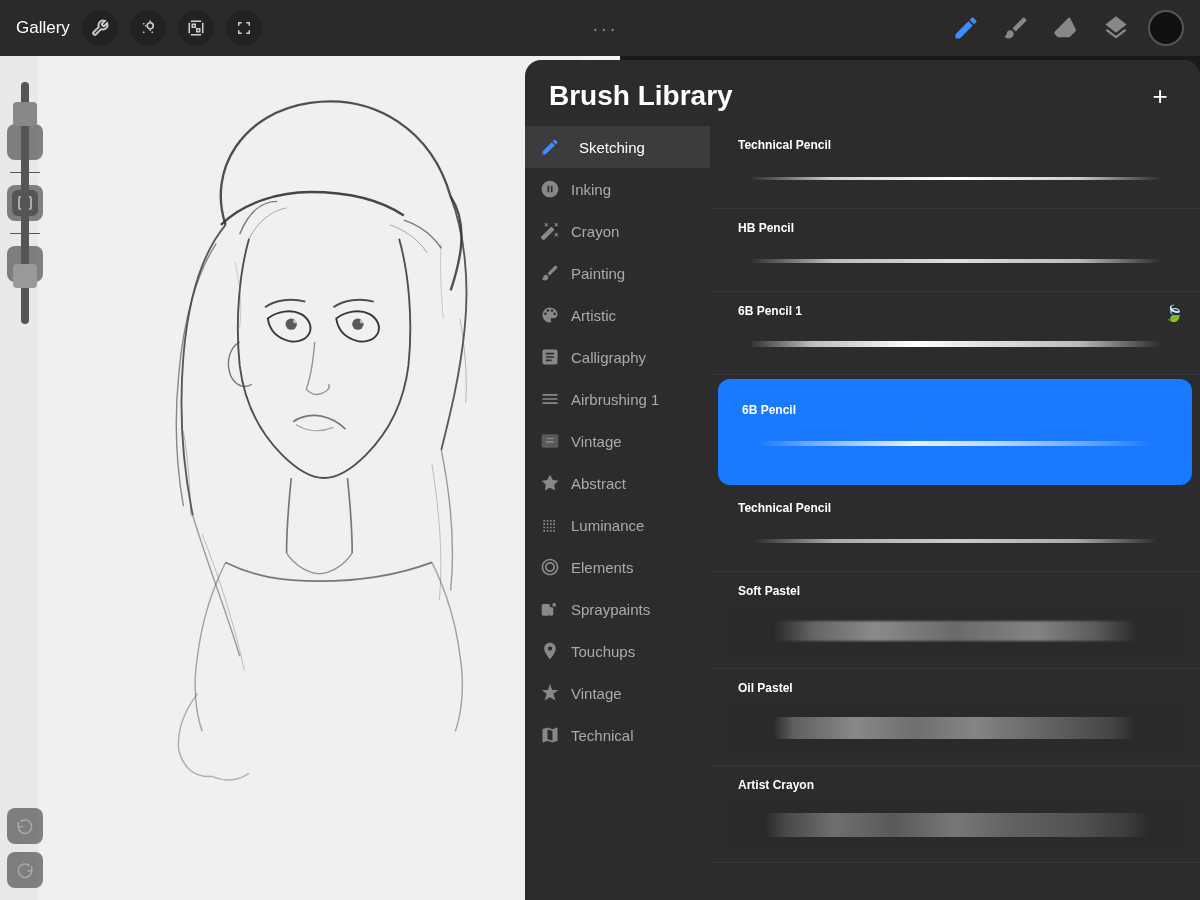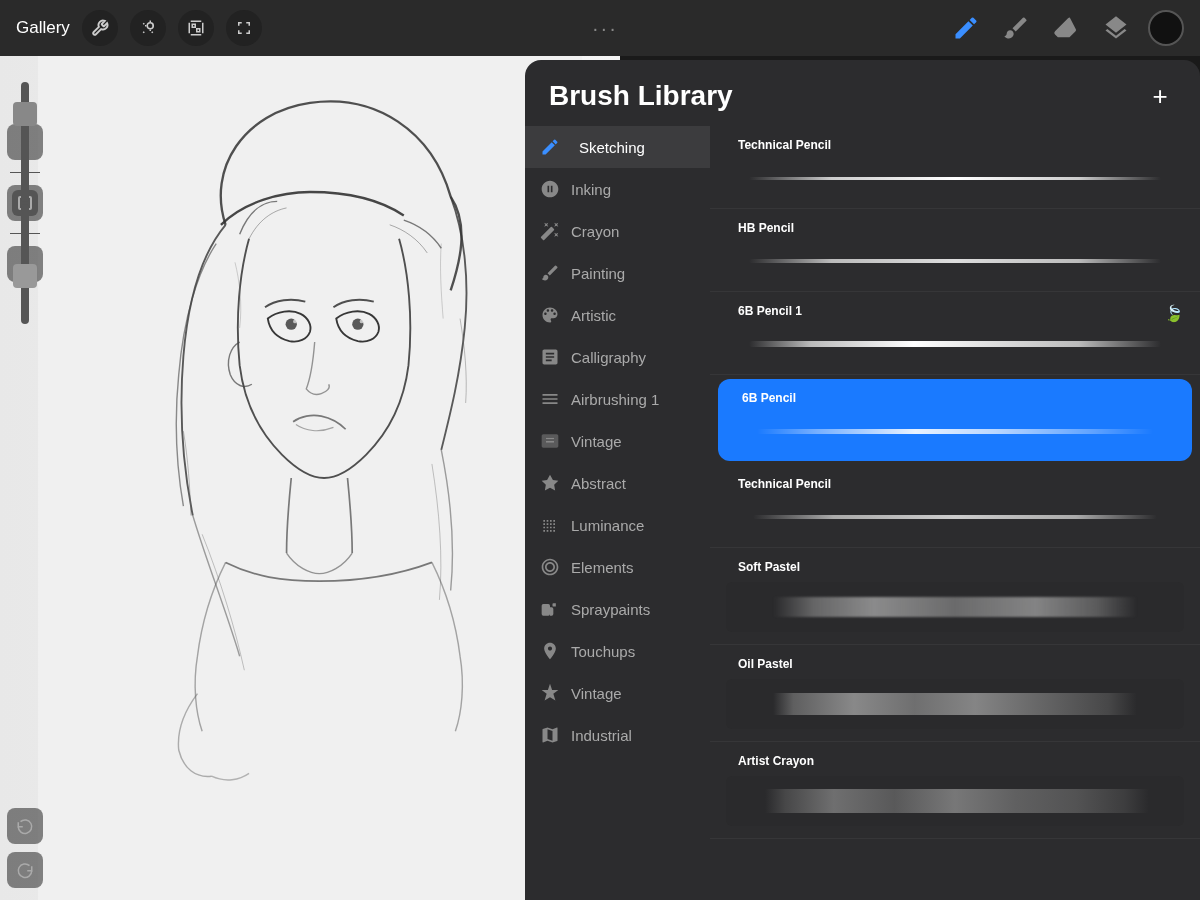--- a/index.html
+++ b/index.html
@@ -245,21 +245,21 @@
     .brush-list::-webkit-scrollbar { display: none; }
     .brush-item {
       padding: 12px 16px;
       cursor: pointer;
       border-bottom: 1px solid rgba(255,255,255,0.05);
     }
     .brush-item.selected {
       background: #1a7aff;
       border-radius: 12px;
       margin: 4px 8px;
-      padding: 12px 12px;
+      padding: 24px 12px;
       border-bottom: none;
     }
     .brush-name {
       font-size: 12px;
       font-weight: 700;
       color: #fff;
       margin-bottom: 8px;
       margin-left: 12px;
     }
     .brush-item.selected .brush-name {
@@ -619,21 +619,21 @@
         <span class="cat-label">Vintage</span>
       </div>
 
 
       <div class="category-item">
         <div class="cat-icon">
           <svg viewBox="0 0 24 24">
               <path d="M20.5 3l-.16.03L15 5.1 9 3 3.36 4.9c-.21.07-.36.25-.36.48V20.5c0 .28.22.5.5.5l.16-.03L9 18.9l6 2.1 5.64-1.9c.21-.07.36-.25.36-.48V3.5c0-.28-.22-.5-.5-.5zM15 19l-6-2.11V5l6 2.11V19z"></path>
             </svg>
         </div>
-        <span class="cat-label">Industrial</span>
+        <span class="cat-label">Technical</span>
       </div>
 
     </div>
 
     <div class="brush-list">
 
       <div class="brush-item">
         <div class="brush-name">Technical Pencil</div>
         <div class="brush-preview">
           <div class="stroke-thin"></div>

